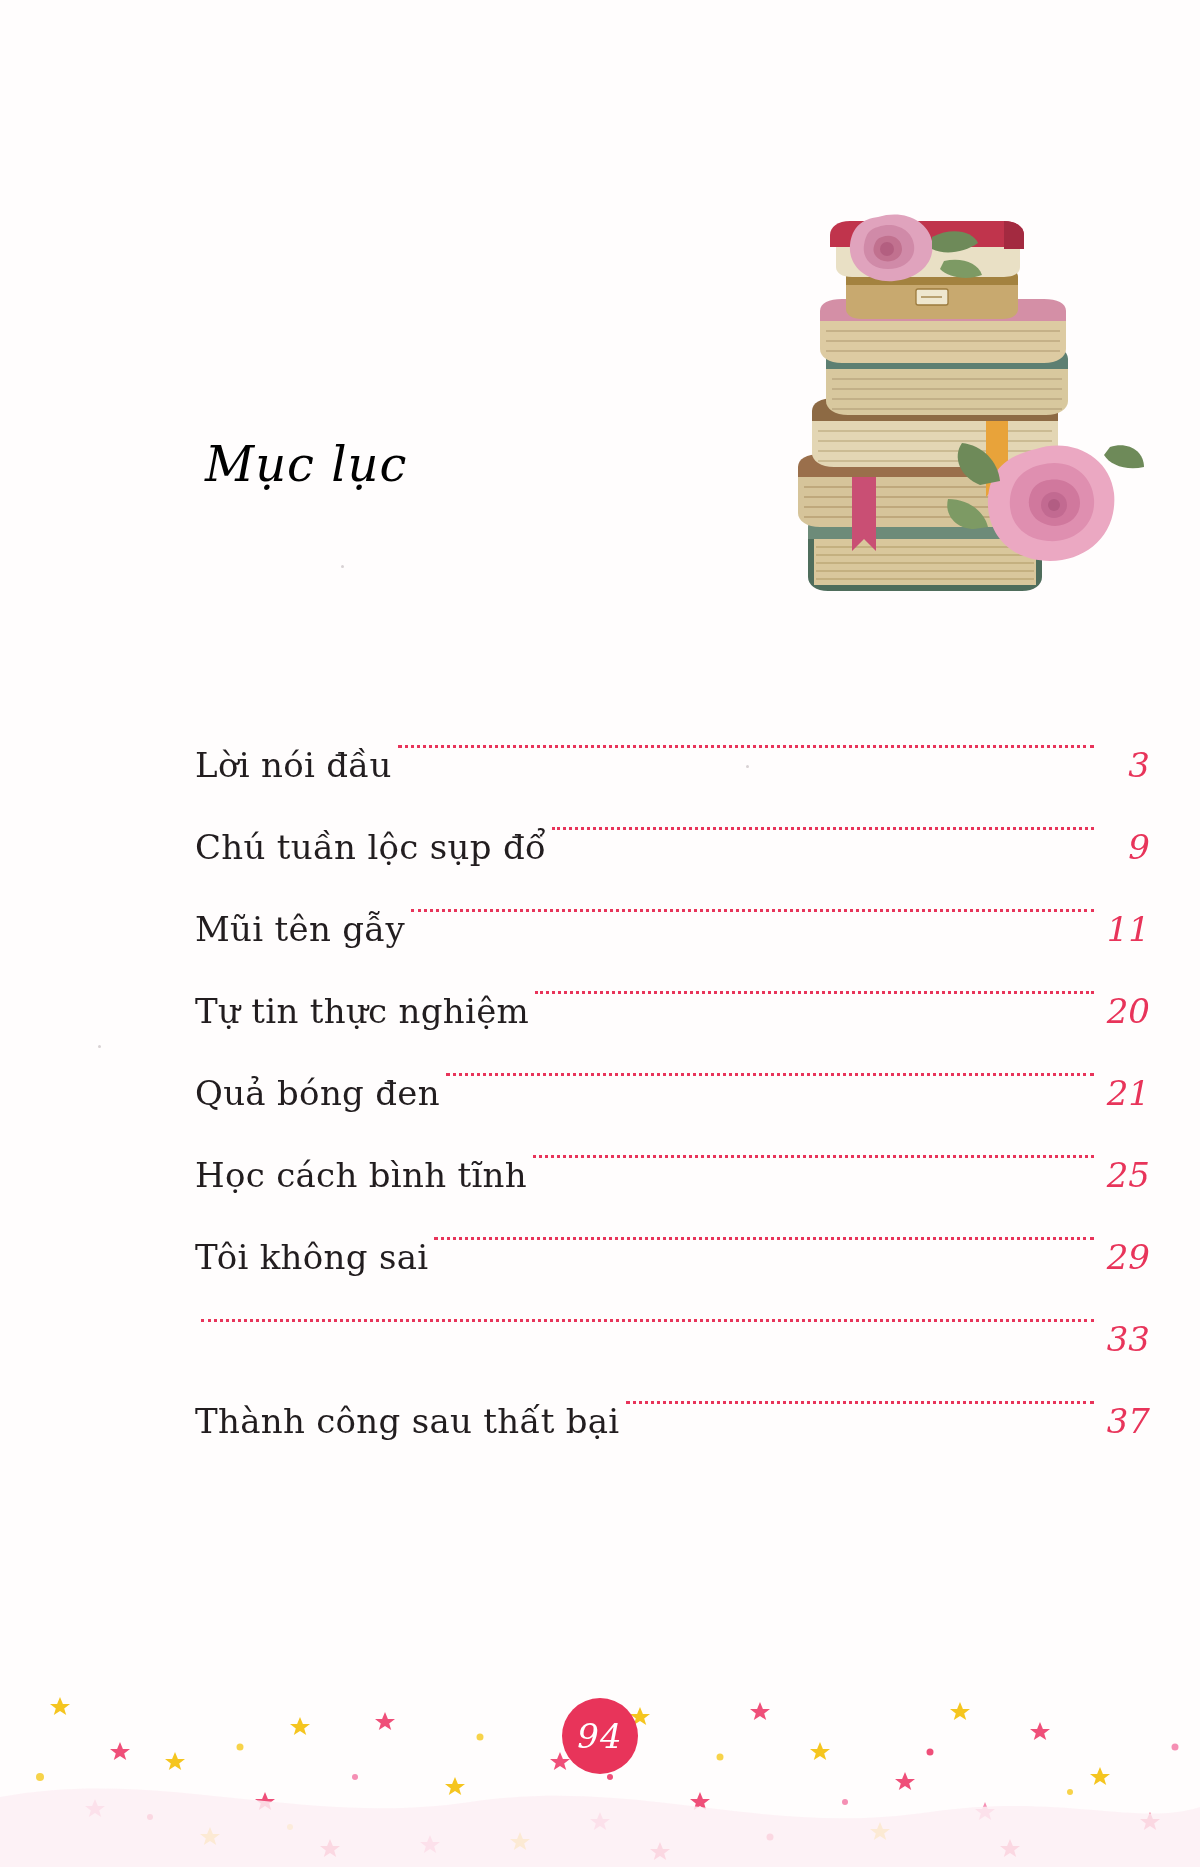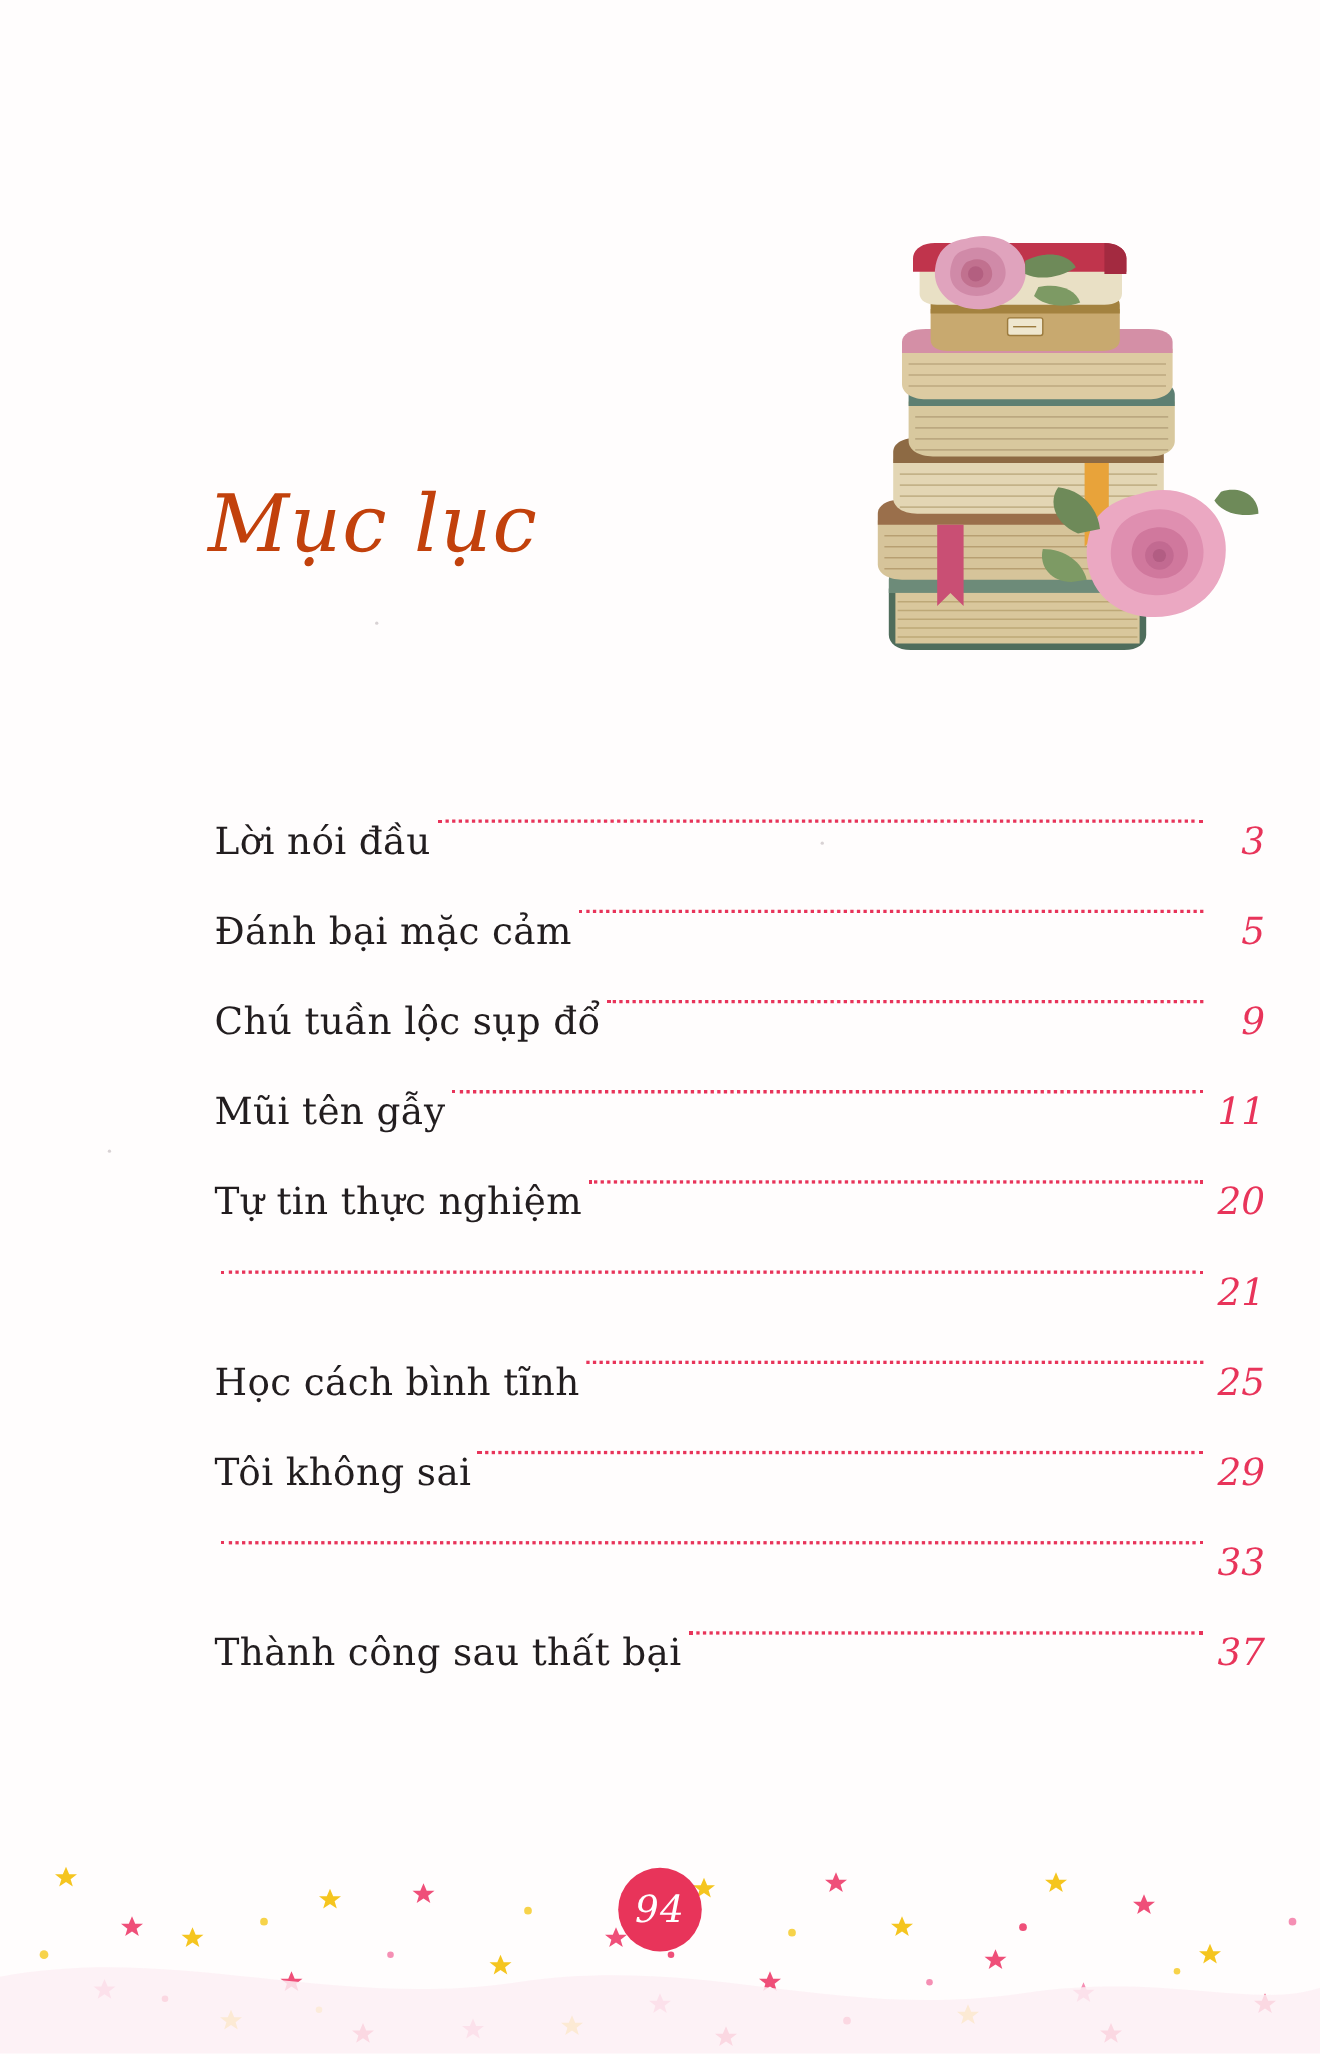--- a/index.html
+++ b/index.html
@@ -26,26 +26,26 @@
     position: absolute;
     left: 790px;
     top: 205px;
     width: 370px;
     height: 420px;
   }
 
   
   .toc-title {
     position: absolute;
-    left: 189px;
+    left: 205px;
     top: 440px;
     font-family: "DejaVu Serif", serif;
     font-style: italic;
-    font-size: 72px;
-    color: #c2410c;
+    font-size: 48px;
+    color: #000000;
     letter-spacing: 1px;
     line-height: 1;
   }
 
   
   .toc-list {
     position: absolute;
     left: 195px;
     top: 745px;
     width: 955px;
@@ -219,45 +219,41 @@
   <div class="toc-title">Mục lục</div>
 
   <div class="toc-list">
 
     <div class="toc-row">
       <span class="toc-label">Lời nói đầu</span>
       <span class="toc-dots"></span>
       <span class="toc-page">3</span>
     </div>
 
-    <div class="toc-row">
-      <span class="toc-label">Đánh bại mặc cảm</span>
-      <span class="toc-dots"></span>
-      <span class="toc-page">5</span>
-    </div>
 
     <div class="toc-row">
       <span class="toc-label">Chú tuần lộc sụp đổ</span>
       <span class="toc-dots"></span>
       <span class="toc-page">9</span>
     </div>
 
     <div class="toc-row">
       <span class="toc-label">Mũi tên gẫy</span>
       <span class="toc-dots"></span>
       <span class="toc-page">11</span>
     </div>
 
     <div class="toc-row">
       <span class="toc-label">Tự tin thực nghiệm</span>
       <span class="toc-dots"></span>
       <span class="toc-page">20</span>
     </div>
 
     <div class="toc-row">
+      <span class="toc-label">Quả bóng đen</span>
       <span class="toc-dots"></span>
       <span class="toc-page">21</span>
     </div>
 
     <div class="toc-row">
       <span class="toc-label">Học cách bình tĩnh</span>
       <span class="toc-dots"></span>
       <span class="toc-page">25</span>
     </div>
 

